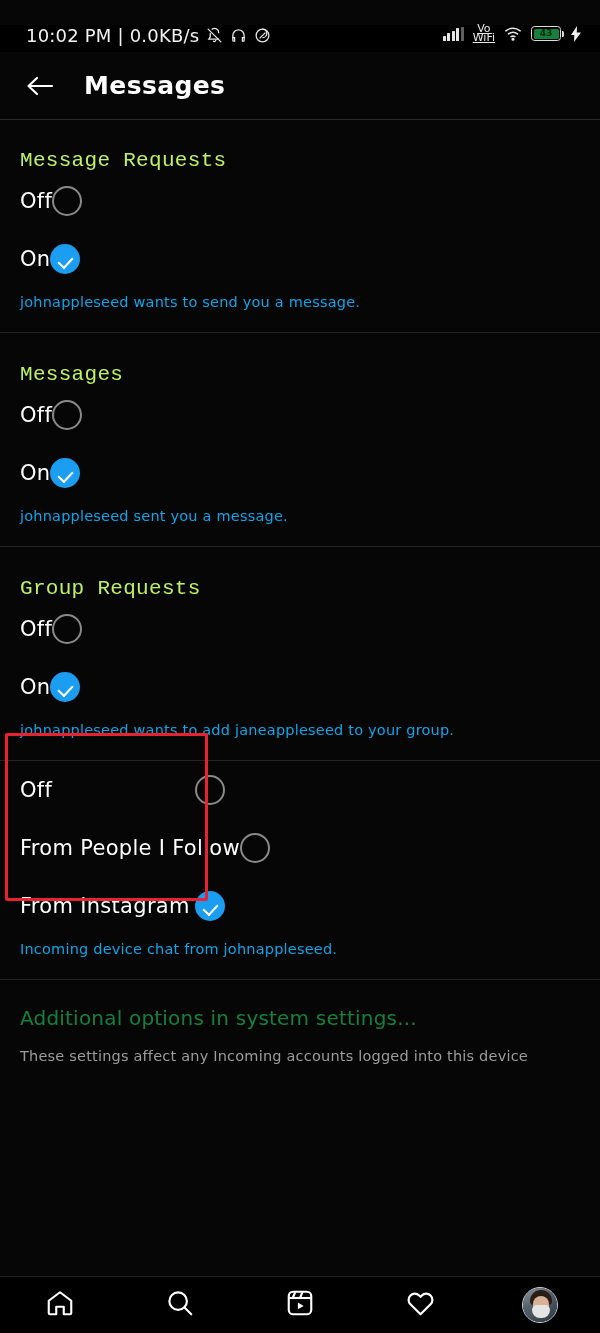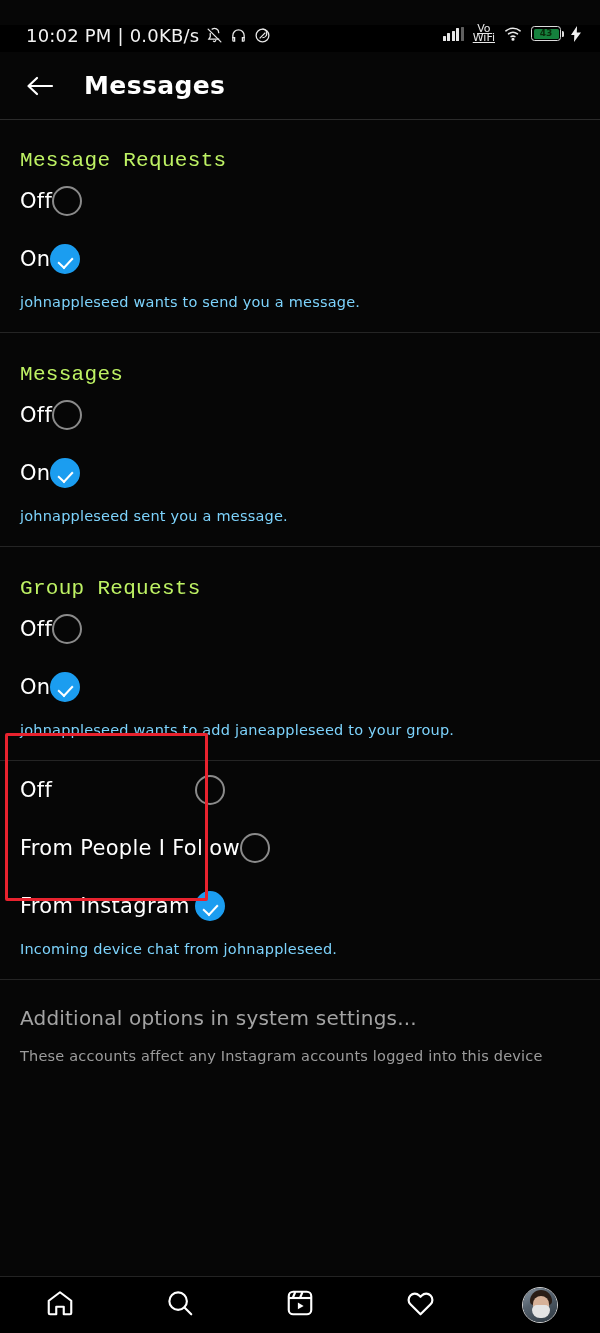--- a/index.html
+++ b/index.html
@@ -70,21 +70,21 @@
 
   .section{ position:relative; padding:0 0 0 20px; }
   .section + .section{ border-top:1px solid #242424; }
 
   .section-title{
     font-size:21px; font-weight:500; color:#bef264; letter-spacing:.3px;
     padding-top:30px;
     font-family:Liberation Mono, monospace;
   }
   .section-desc{
-    font-size:14.5px; color:#7dd3fc; letter-spacing:.2px;
+    font-size:14.5px; color:#0ea5e9; letter-spacing:.2px;
     padding-top:6px; padding-bottom:22px;
   }
 
   
   .opt-inline{
     display:flex; align-items:center; height:58px; cursor:pointer; width:max-content;
   }
   .opt-inline .opt-label{ font-size:21px; color:#ffffff; letter-spacing:.3px; }
 
   
@@ -116,21 +116,21 @@
 
   
   .highlight-box{
     position:absolute; left:5px; top:612px; width:203px; height:168px;
     border:3px solid #e8222e; border-radius:2px; pointer-events:none; z-index:5;
   }
 
   
   .footer-sec{ padding:0 0 0 20px; border-top:1px solid #242424; }
   .footer-title{
-    font-size:20px; font-weight:500; color:#a3a3a3; letter-spacing:.2px; padding-top:26px;
+    font-size:20px; font-weight:500; color:#15803d; letter-spacing:.2px; padding-top:26px;
   }
   .footer-desc{
     font-size:14.5px; color:#9c9c9c; letter-spacing:.2px; padding-top:18px;
   }
 
   
   .bottomnav{
     position:absolute; left:0; bottom:0; width:600px; height:57px;
     display:flex; align-items:center; justify-content:space-around;
     border-top:1px solid #232323; background:#000;
@@ -270,21 +270,21 @@
       </div>
       <div class="opt-aligned">
         <span class="opt-label">From Instagram</span>
         <span class="radio checked"></span>
       </div>
       <div class="section-desc">Incoming device chat from johnappleseed.</div>
     </div>
 
     <div class="footer-sec">
       <div class="footer-title">Additional options in system settings...</div>
-      <div class="footer-desc">These accounts affect any Instagram accounts logged into this device</div>
+      <div class="footer-desc">These settings affect any Incoming accounts logged into this device</div>
     </div>
 
     <div class="highlight-box"></div>
   </div>
 
   <div class="bottomnav">
     <div class="nav-item">
       <span>
         <svg width="30" height="30" viewBox="0 0 24 24" fill="none" stroke="#ffffff" stroke-width="1.7" stroke-linecap="round" stroke-linejoin="round">
           <path d="M3 10.2 12 3.4l9 6.8V20a1 1 0 0 1-1 1h-5v-6H9v6H4a1 1 0 0 1-1-1z"></path>

